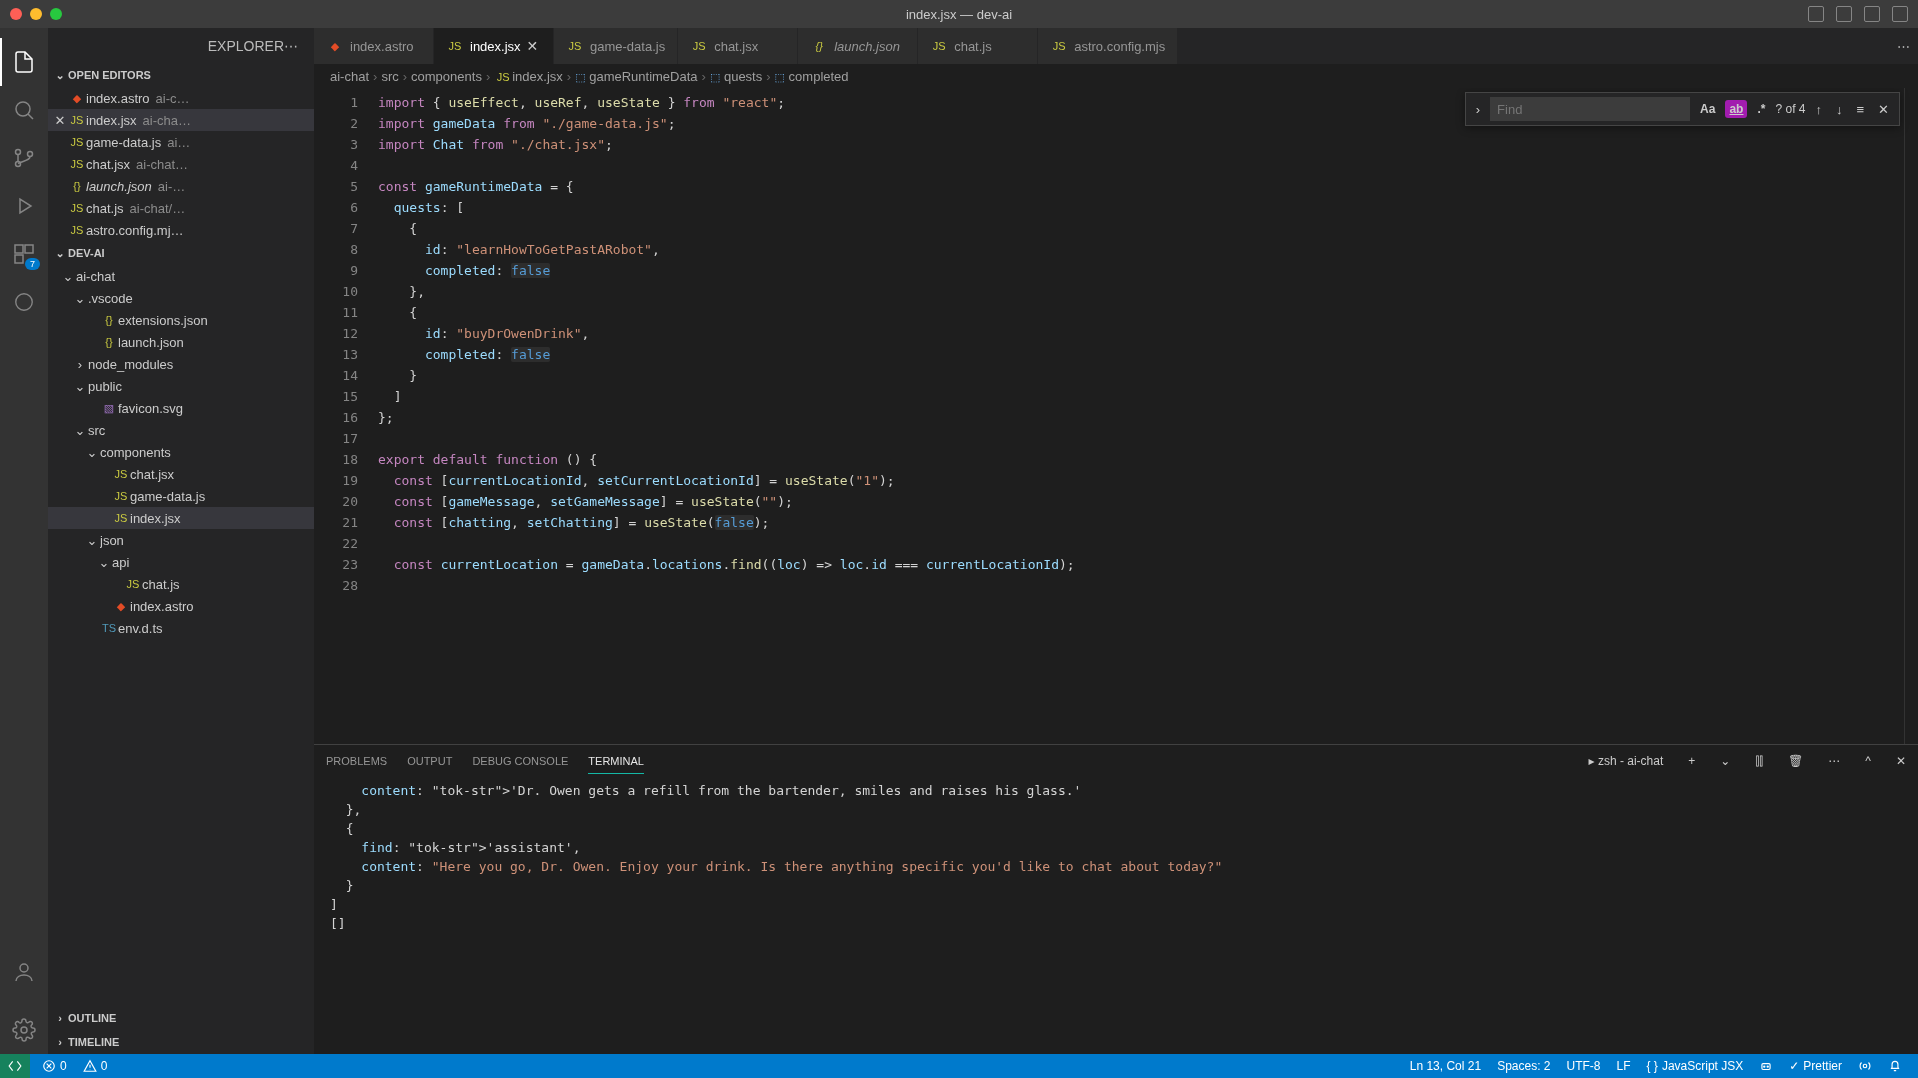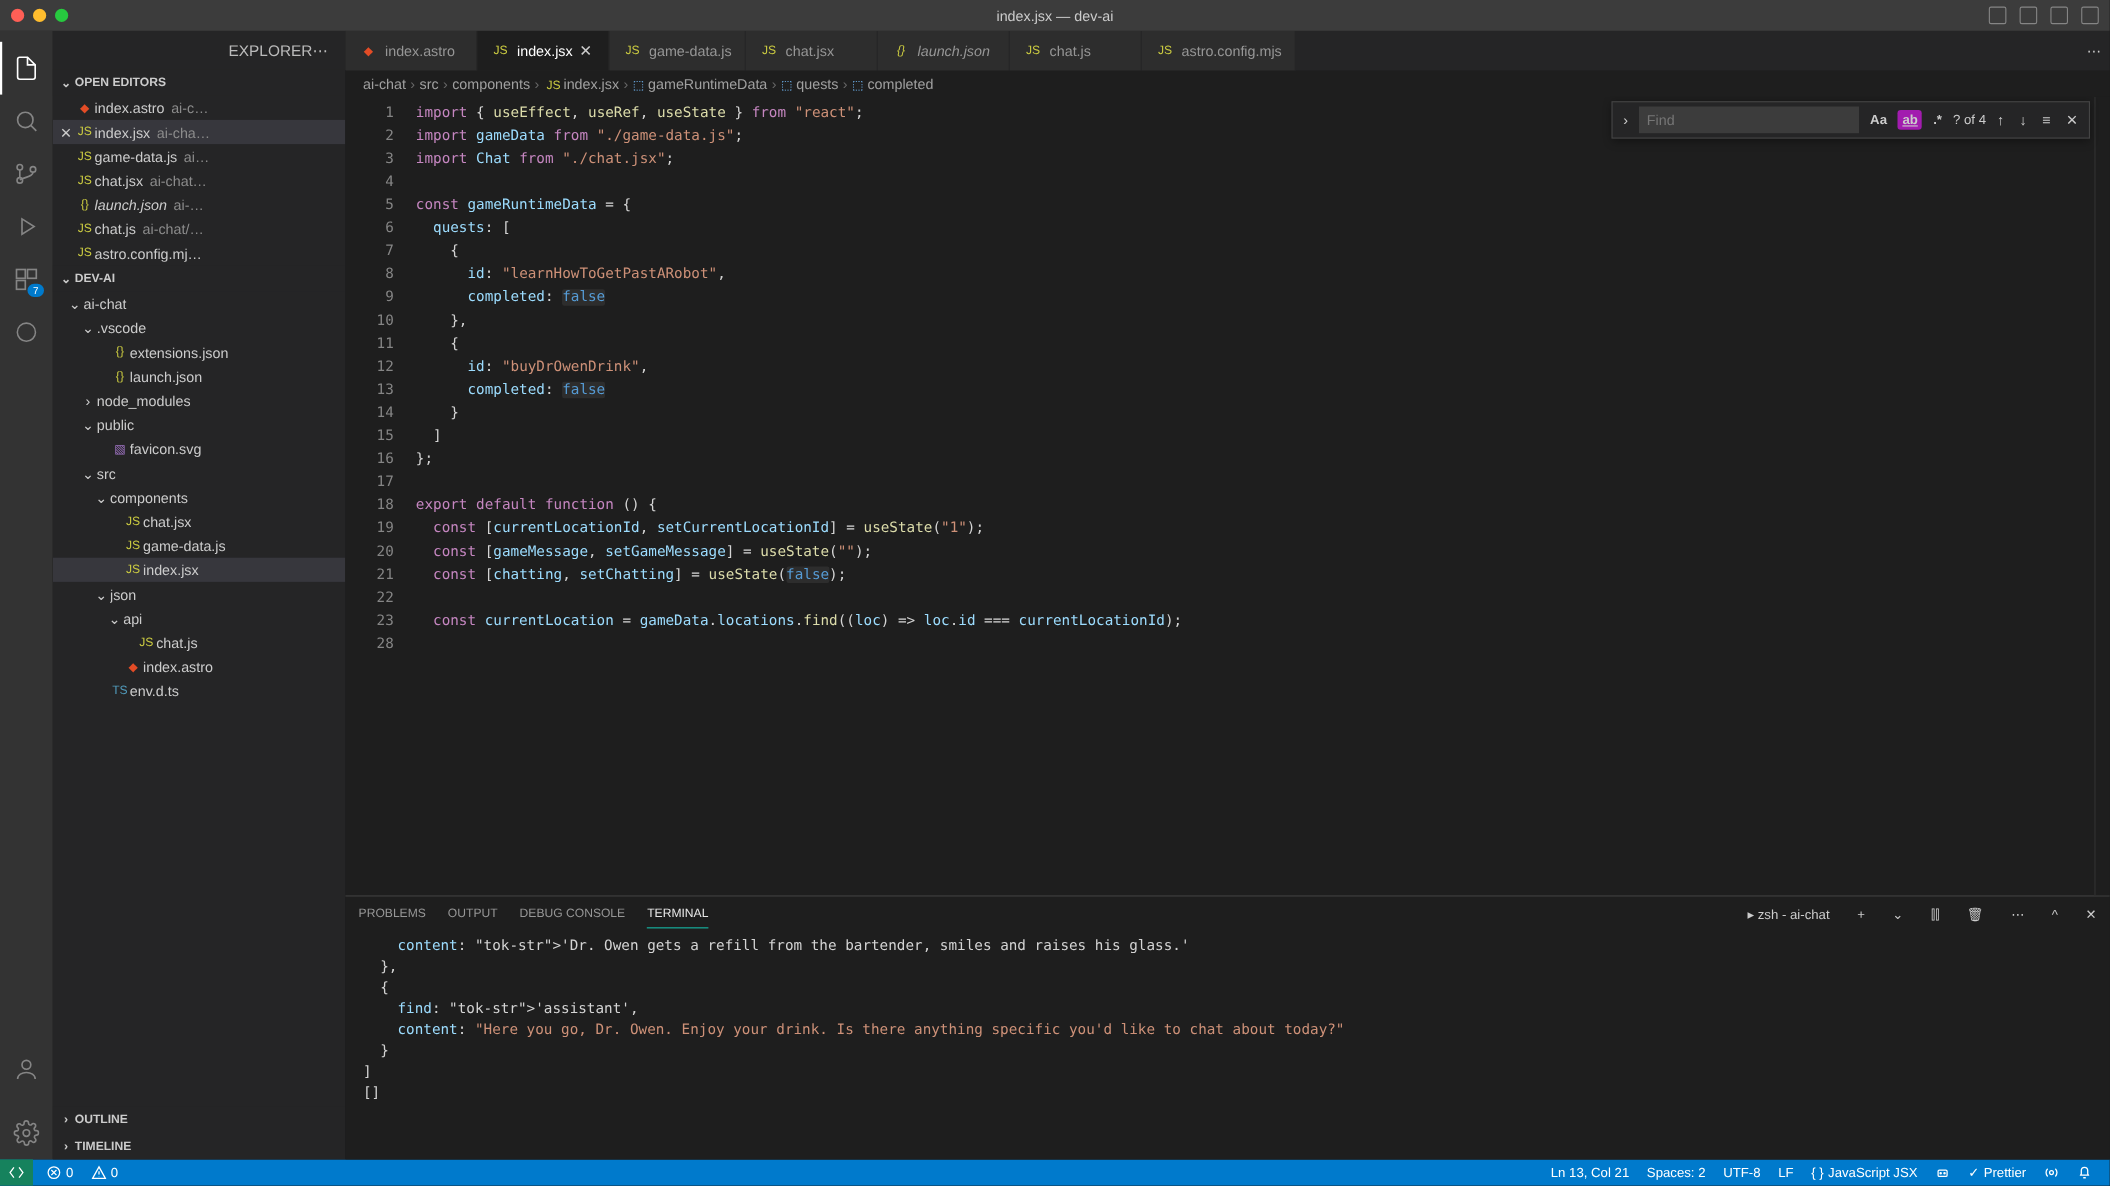--- a/index.html
+++ b/index.html
@@ -134,21 +134,21 @@
 .find-input {
   background: #3c3c3c; border: 1px solid #3c3c3c; color: #cccccc;
   height: 24px; width: 200px; padding: 0 6px; font-size: 13px;
 }
 .find-opt { color: #cccccc; font-size: 12px; padding: 2px 4px; border-radius: 3px; font-weight: bold; }
 .find-opt.on { background: #a21caf; }
 .find-count { color: #cccccc; font-size: 12px; }
 .find-btn { color: #cccccc; padding: 0 4px; }
 
 .panel {
-  height: 240px; border-top: 1px solid #414141; display: flex; flex-direction: column;
+  height: 310px; border-top: 1px solid #414141; display: flex; flex-direction: column;
   background: #1e1e1e;
 }
 .panel-tabs {
   height: 32px; display: flex; align-items: center; padding: 0 12px; gap: 20px;
   font-size: 11px;
 }
 .panel-tab { color: #969696; text-transform: uppercase; padding: 6px 0; }
 .panel-tab.active { color: #e7e7e7; border-bottom: 1px solid #14b8a6; }
 .panel-right { margin-left: auto; display: flex; align-items: center; gap: 25px; color: #cccccc; font-size: 12px; }
 .panel-body {

